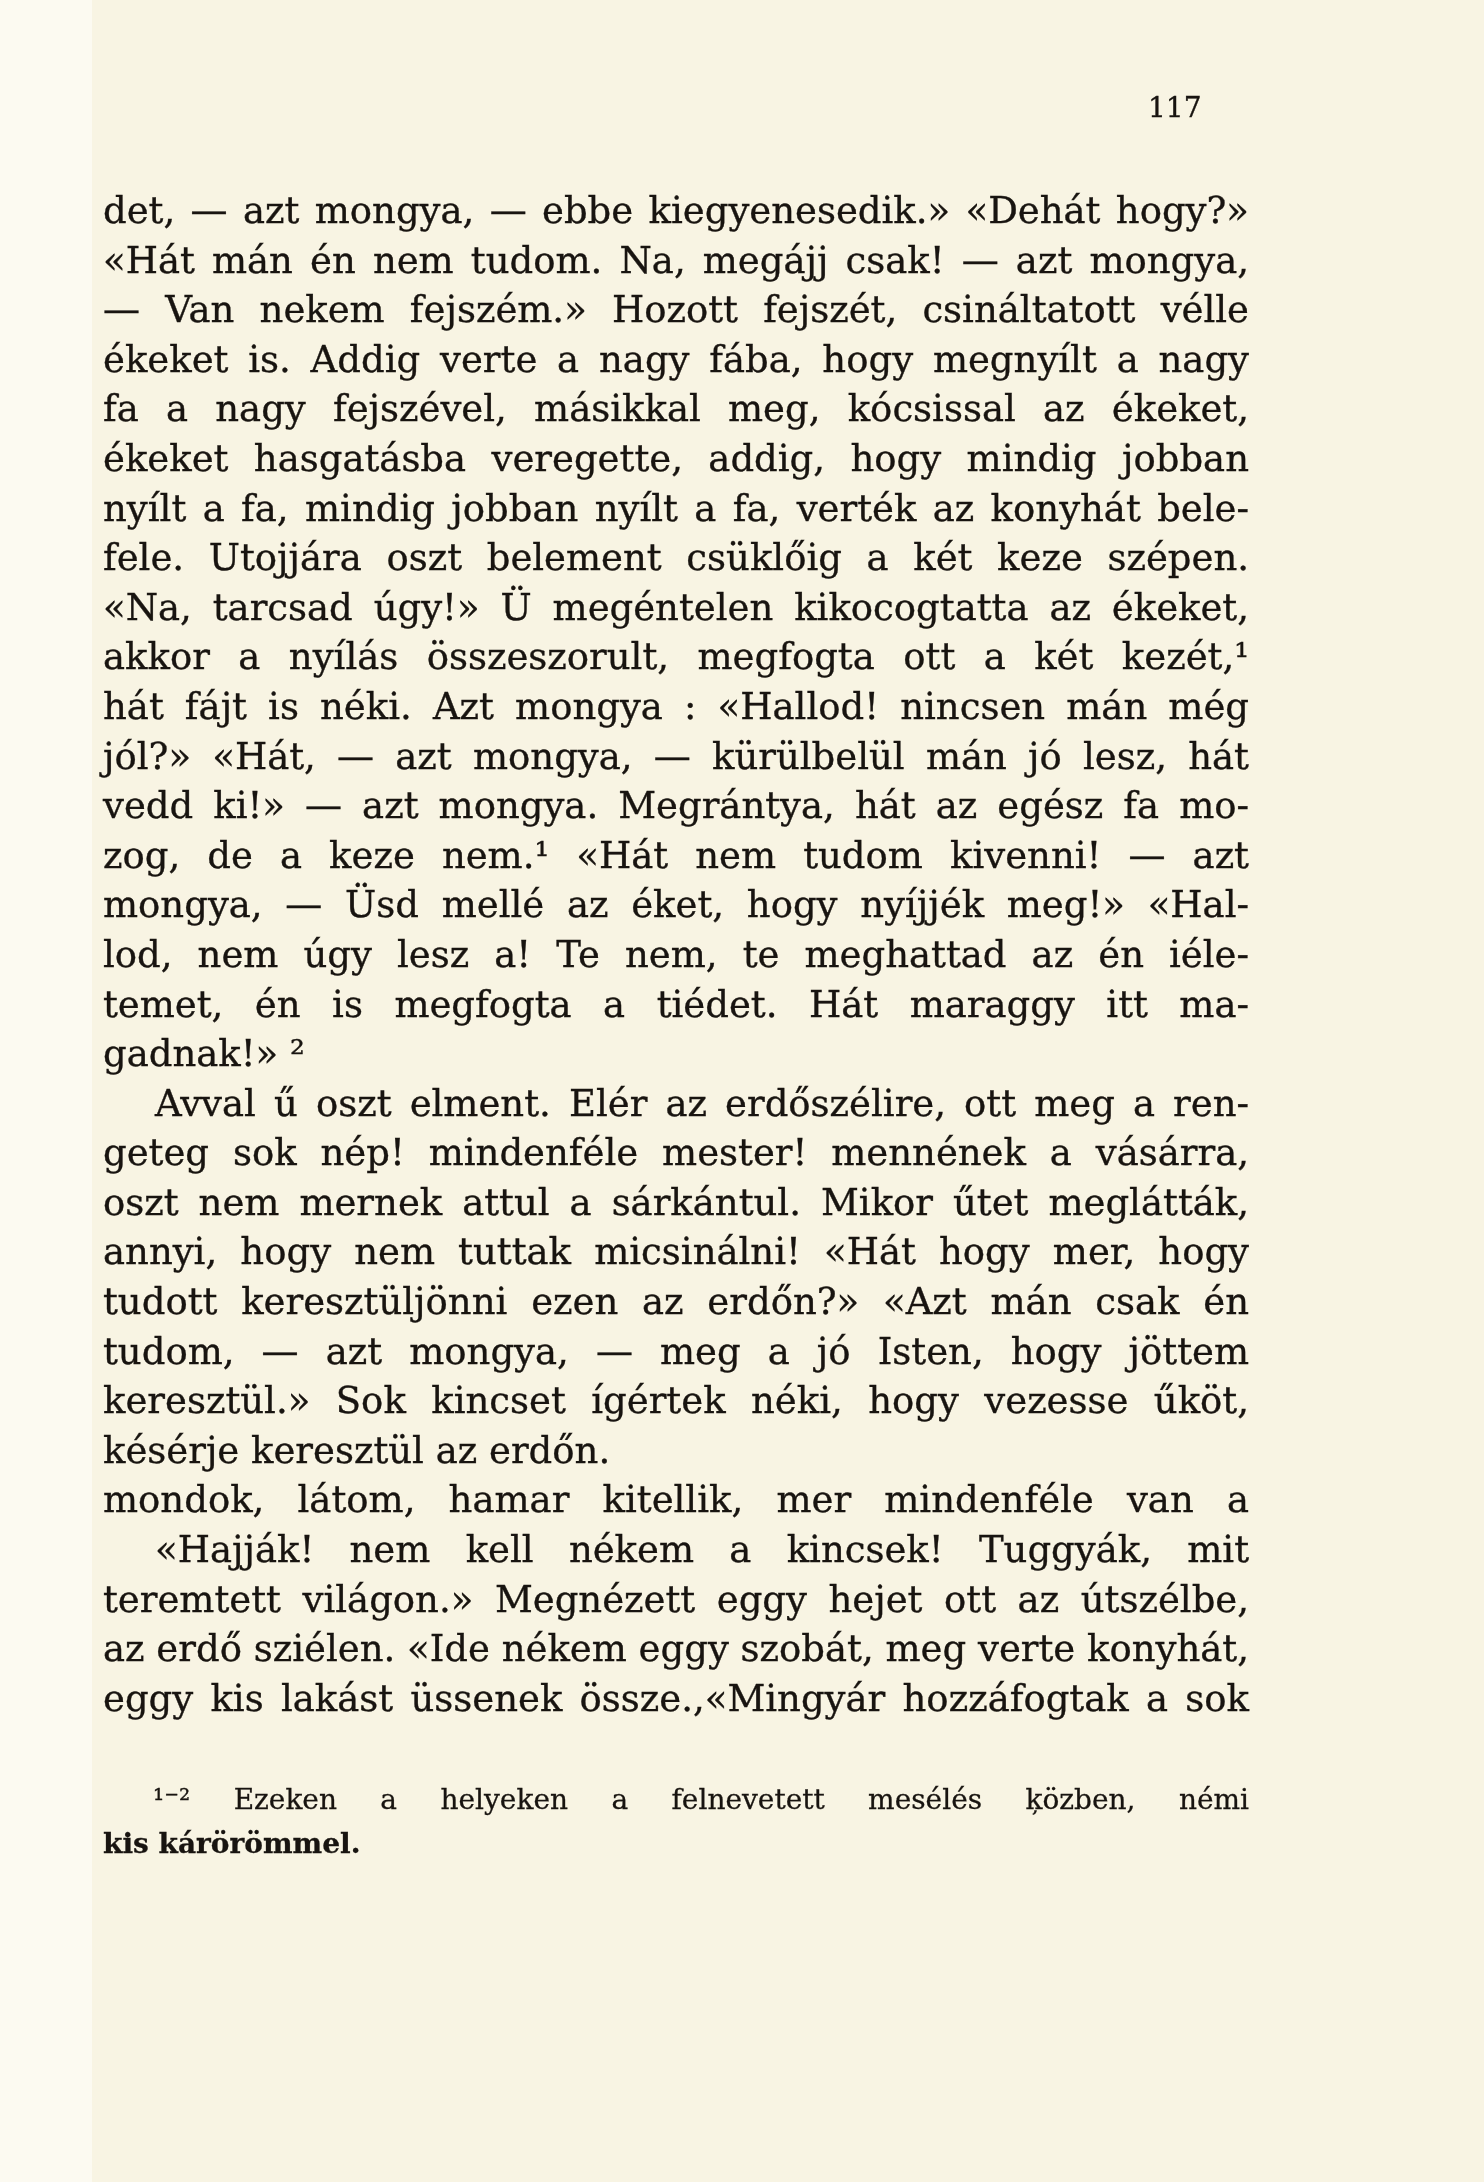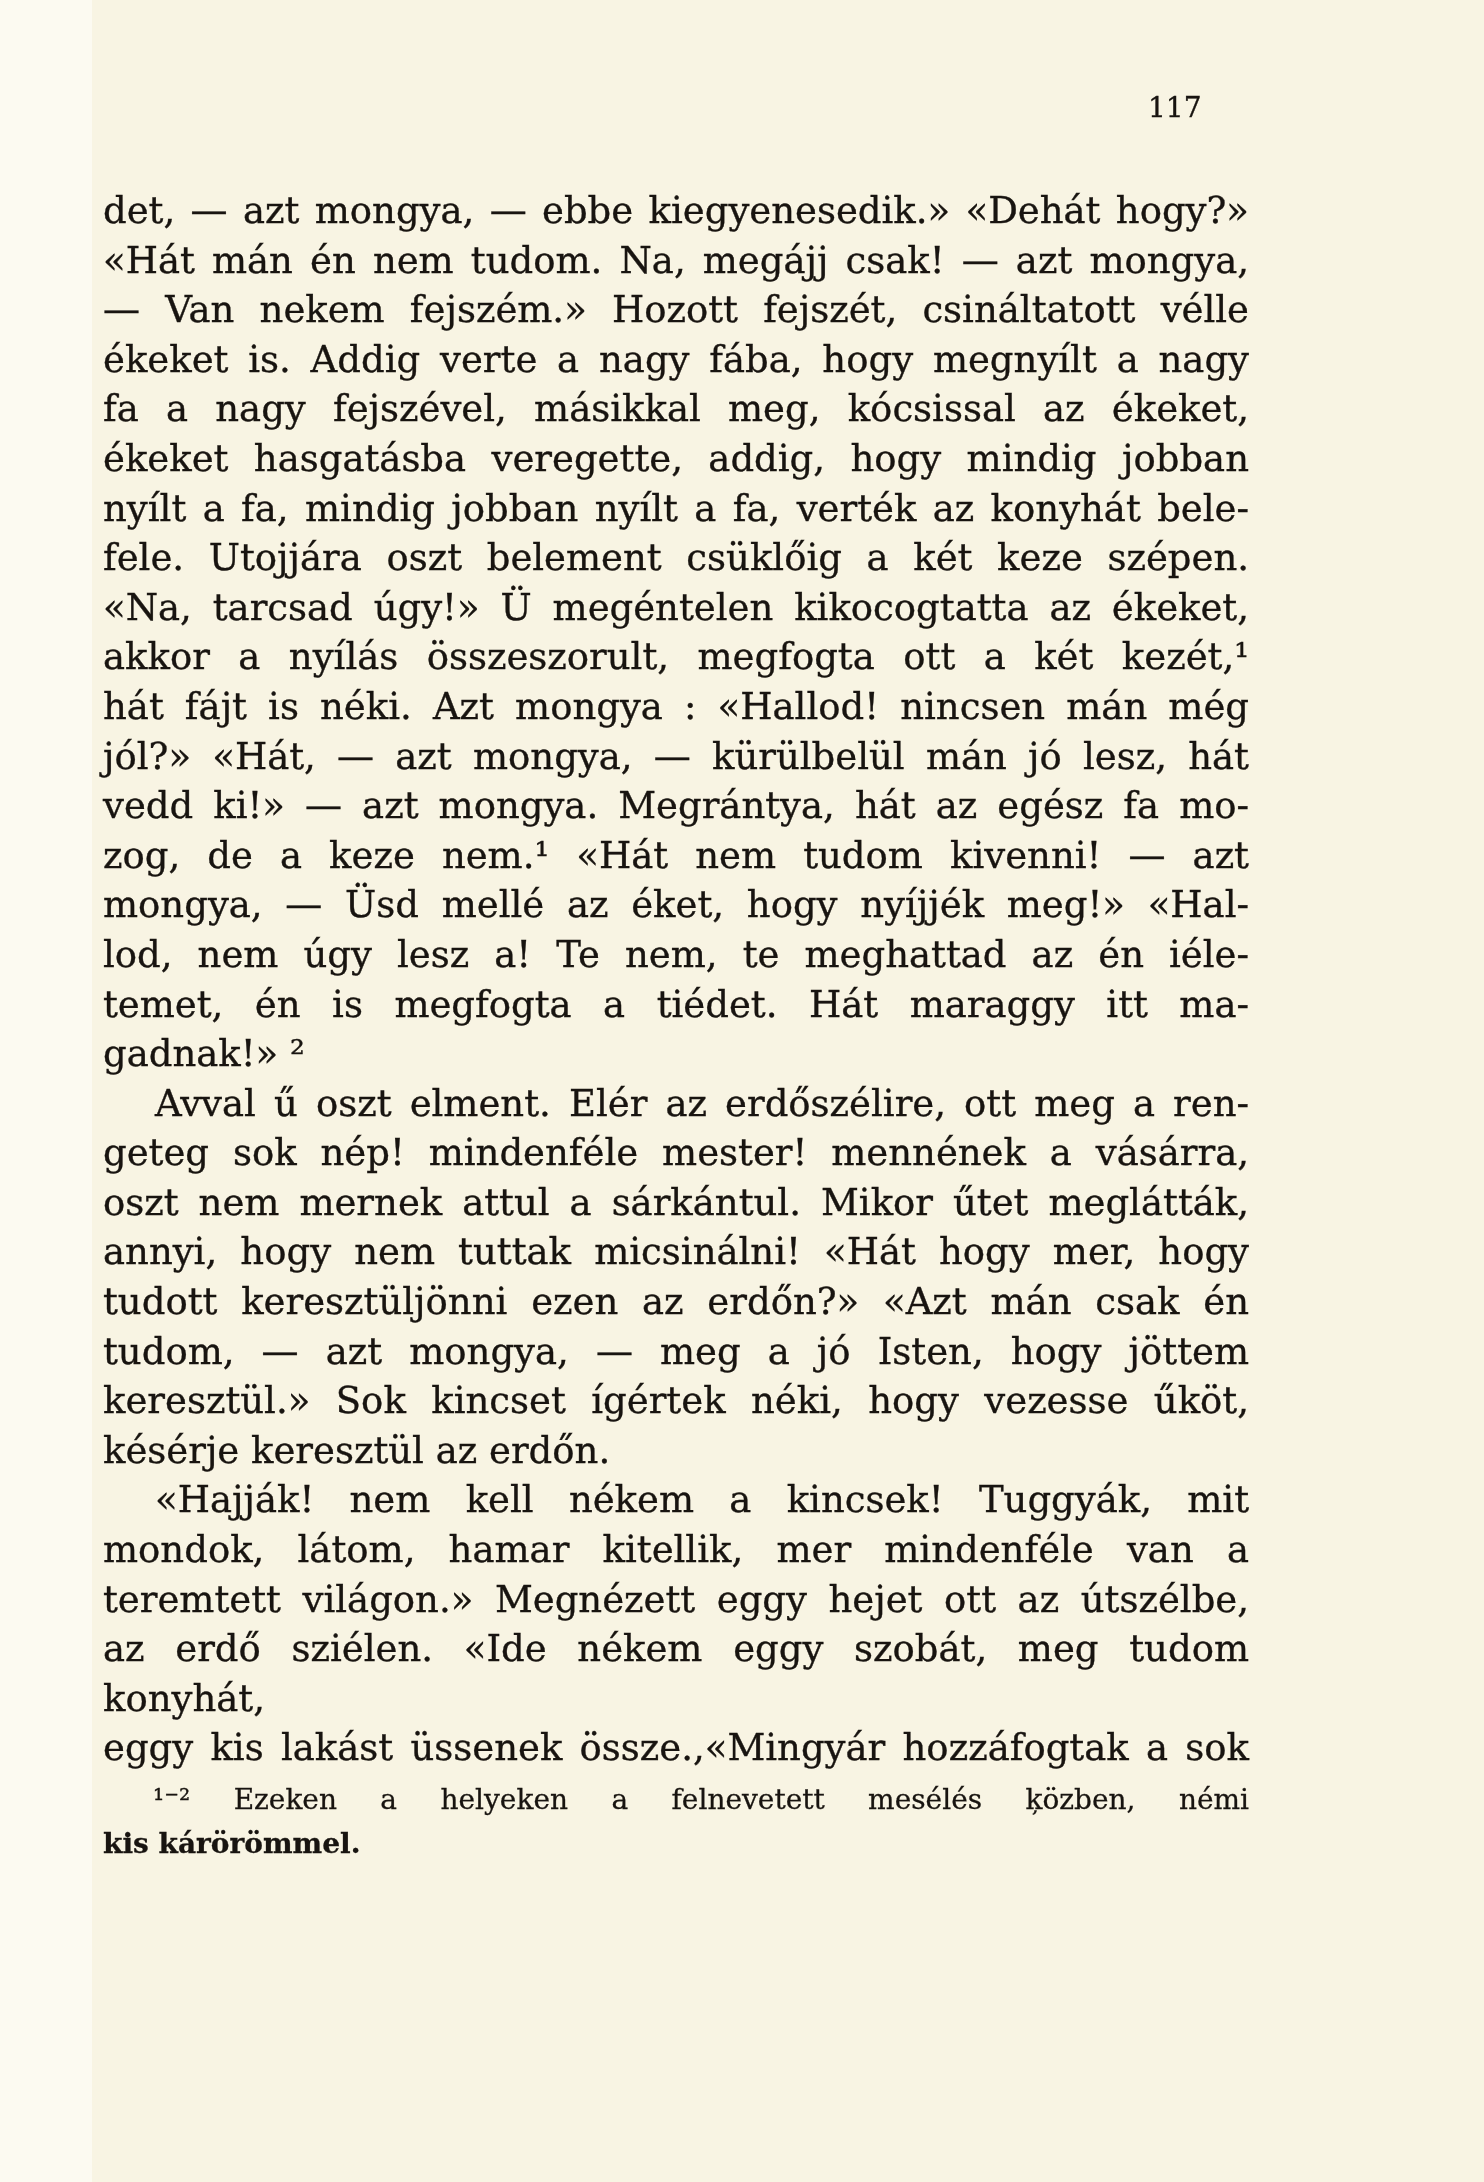--- a/index.html
+++ b/index.html
@@ -96,23 +96,23 @@
     <div class="line">temet, én is megfogta a tiédet. Hát maraggy itt ma-</div>
     <div class="line flush">gadnak!» ²</div>
     <div class="line indent">Avval ű oszt elment. Elér az erdőszélire, ott meg a ren-</div>
     <div class="line">geteg sok nép! mindenféle mester! mennének a vásárra,</div>
     <div class="line">oszt nem mernek attul a sárkántul. Mikor űtet meglátták,</div>
     <div class="line">annyi, hogy nem tuttak micsinálni! «Hát hogy mer, hogy</div>
     <div class="line">tudott keresztüljönni ezen az erdőn?» «Azt mán csak én</div>
     <div class="line">tudom, — azt mongya, — meg a jó Isten, hogy jöttem</div>
     <div class="line">keresztül.» Sok kincset ígértek néki, hogy vezesse űköt,</div>
     <div class="line flush">késérje keresztül az erdőn.</div>
+    <div class="line">mondok, látom, hamar kitellik, mer mindenféle van a</div>
     <div class="line indent">«Hajják! nem kell nékem a kincsek! Tuggyák, mit</div>
-    <div class="line">mondok, látom, hamar kitellik, mer mindenféle van a</div>
     <div class="line">teremtett világon.» Megnézett eggy hejet ott az útszélbe,</div>
-    <div class="line">az erdő sziélen. «Ide nékem eggy szobát, meg tudom konyhát,</div>
+    <div class="line">az erdő sziélen. «Ide nékem eggy szobát, meg verte konyhát,</div>
     <div class="line">eggy kis lakást üssenek össze.,«Mingyár hozzáfogtak a sok</div>
   </div>
 
 <div class="footnote-block" id="footnote">
     <div class="line indent">¹⁻² Ezeken a helyeken a felnevetett mesélés ķözben, némi</div>
     <div class="line flush">kis kárörömmel.</div>
   </div>
 
 </body></html>

